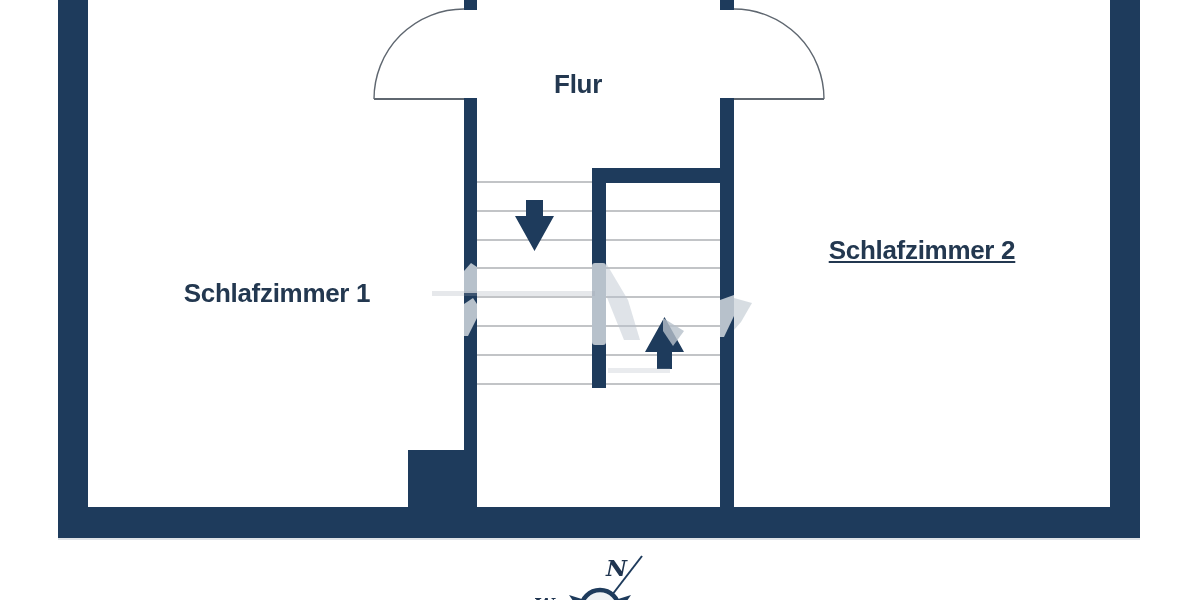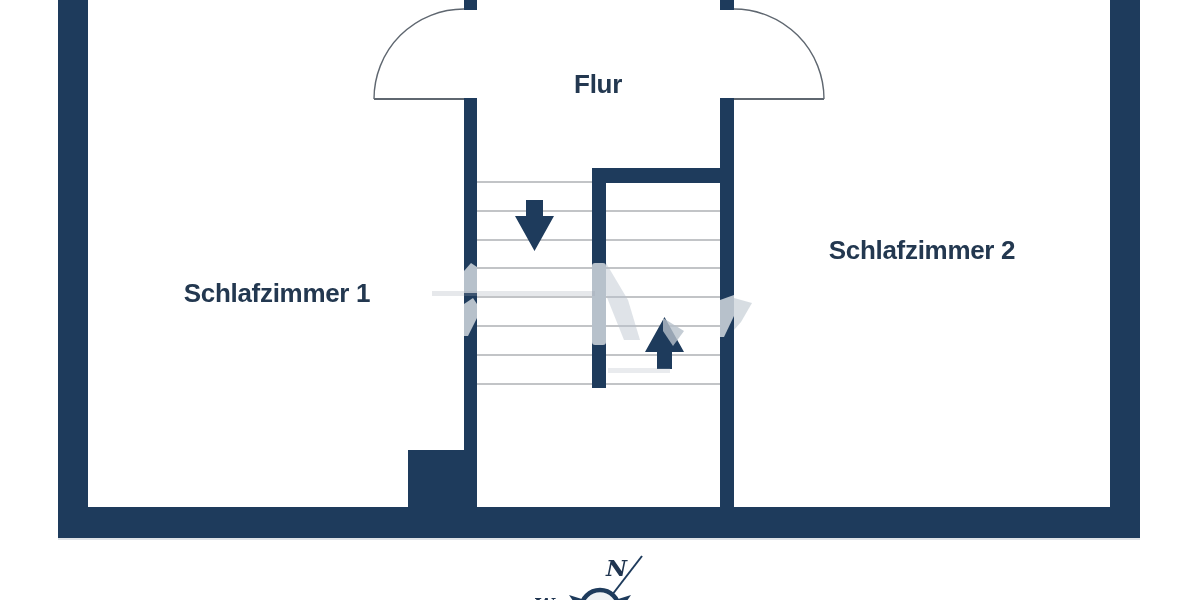--- a/index.html
+++ b/index.html
@@ -125,16 +125,16 @@
       <circle cx="600" cy="609" r="19" fill="#eef1f4" stroke="#1e3b5c" stroke-width="4.5"></circle>
       <polygon fill="#1e3b5c" points="569,595 585,600 578,608"></polygon>
       <polygon fill="#1e3b5c" points="631,595 615,600 622,608"></polygon>
       <line x1="612" y1="595" x2="642" y2="556" stroke="#1e3b5c" stroke-width="2"></line>
       <text class="compass-text" x="606" y="576" font-size="23">N</text>
       <text class="compass-text" x="534" y="612" font-size="18">W</text>
     </g>
   </svg>
 
   <div class="room-label" style="left:127px; top:236px;margin-top:42px;">Schlafzimmer 1</div>
-  <div class="room-label" style="left:772px; top:235px;">Schlafzimmer 2</div>
-  <div class="hall-label" style="left:538px; top:69px;text-align:center;">Flur</div>
+  <div class="room-label" style="left:772px; top:235px;text-decoration:underline;">Schlafzimmer 2</div>
+  <div class="hall-label" style="left:518px; top:69px;text-align:center;">Flur</div>
 
 </div>
 
 </body></html>

